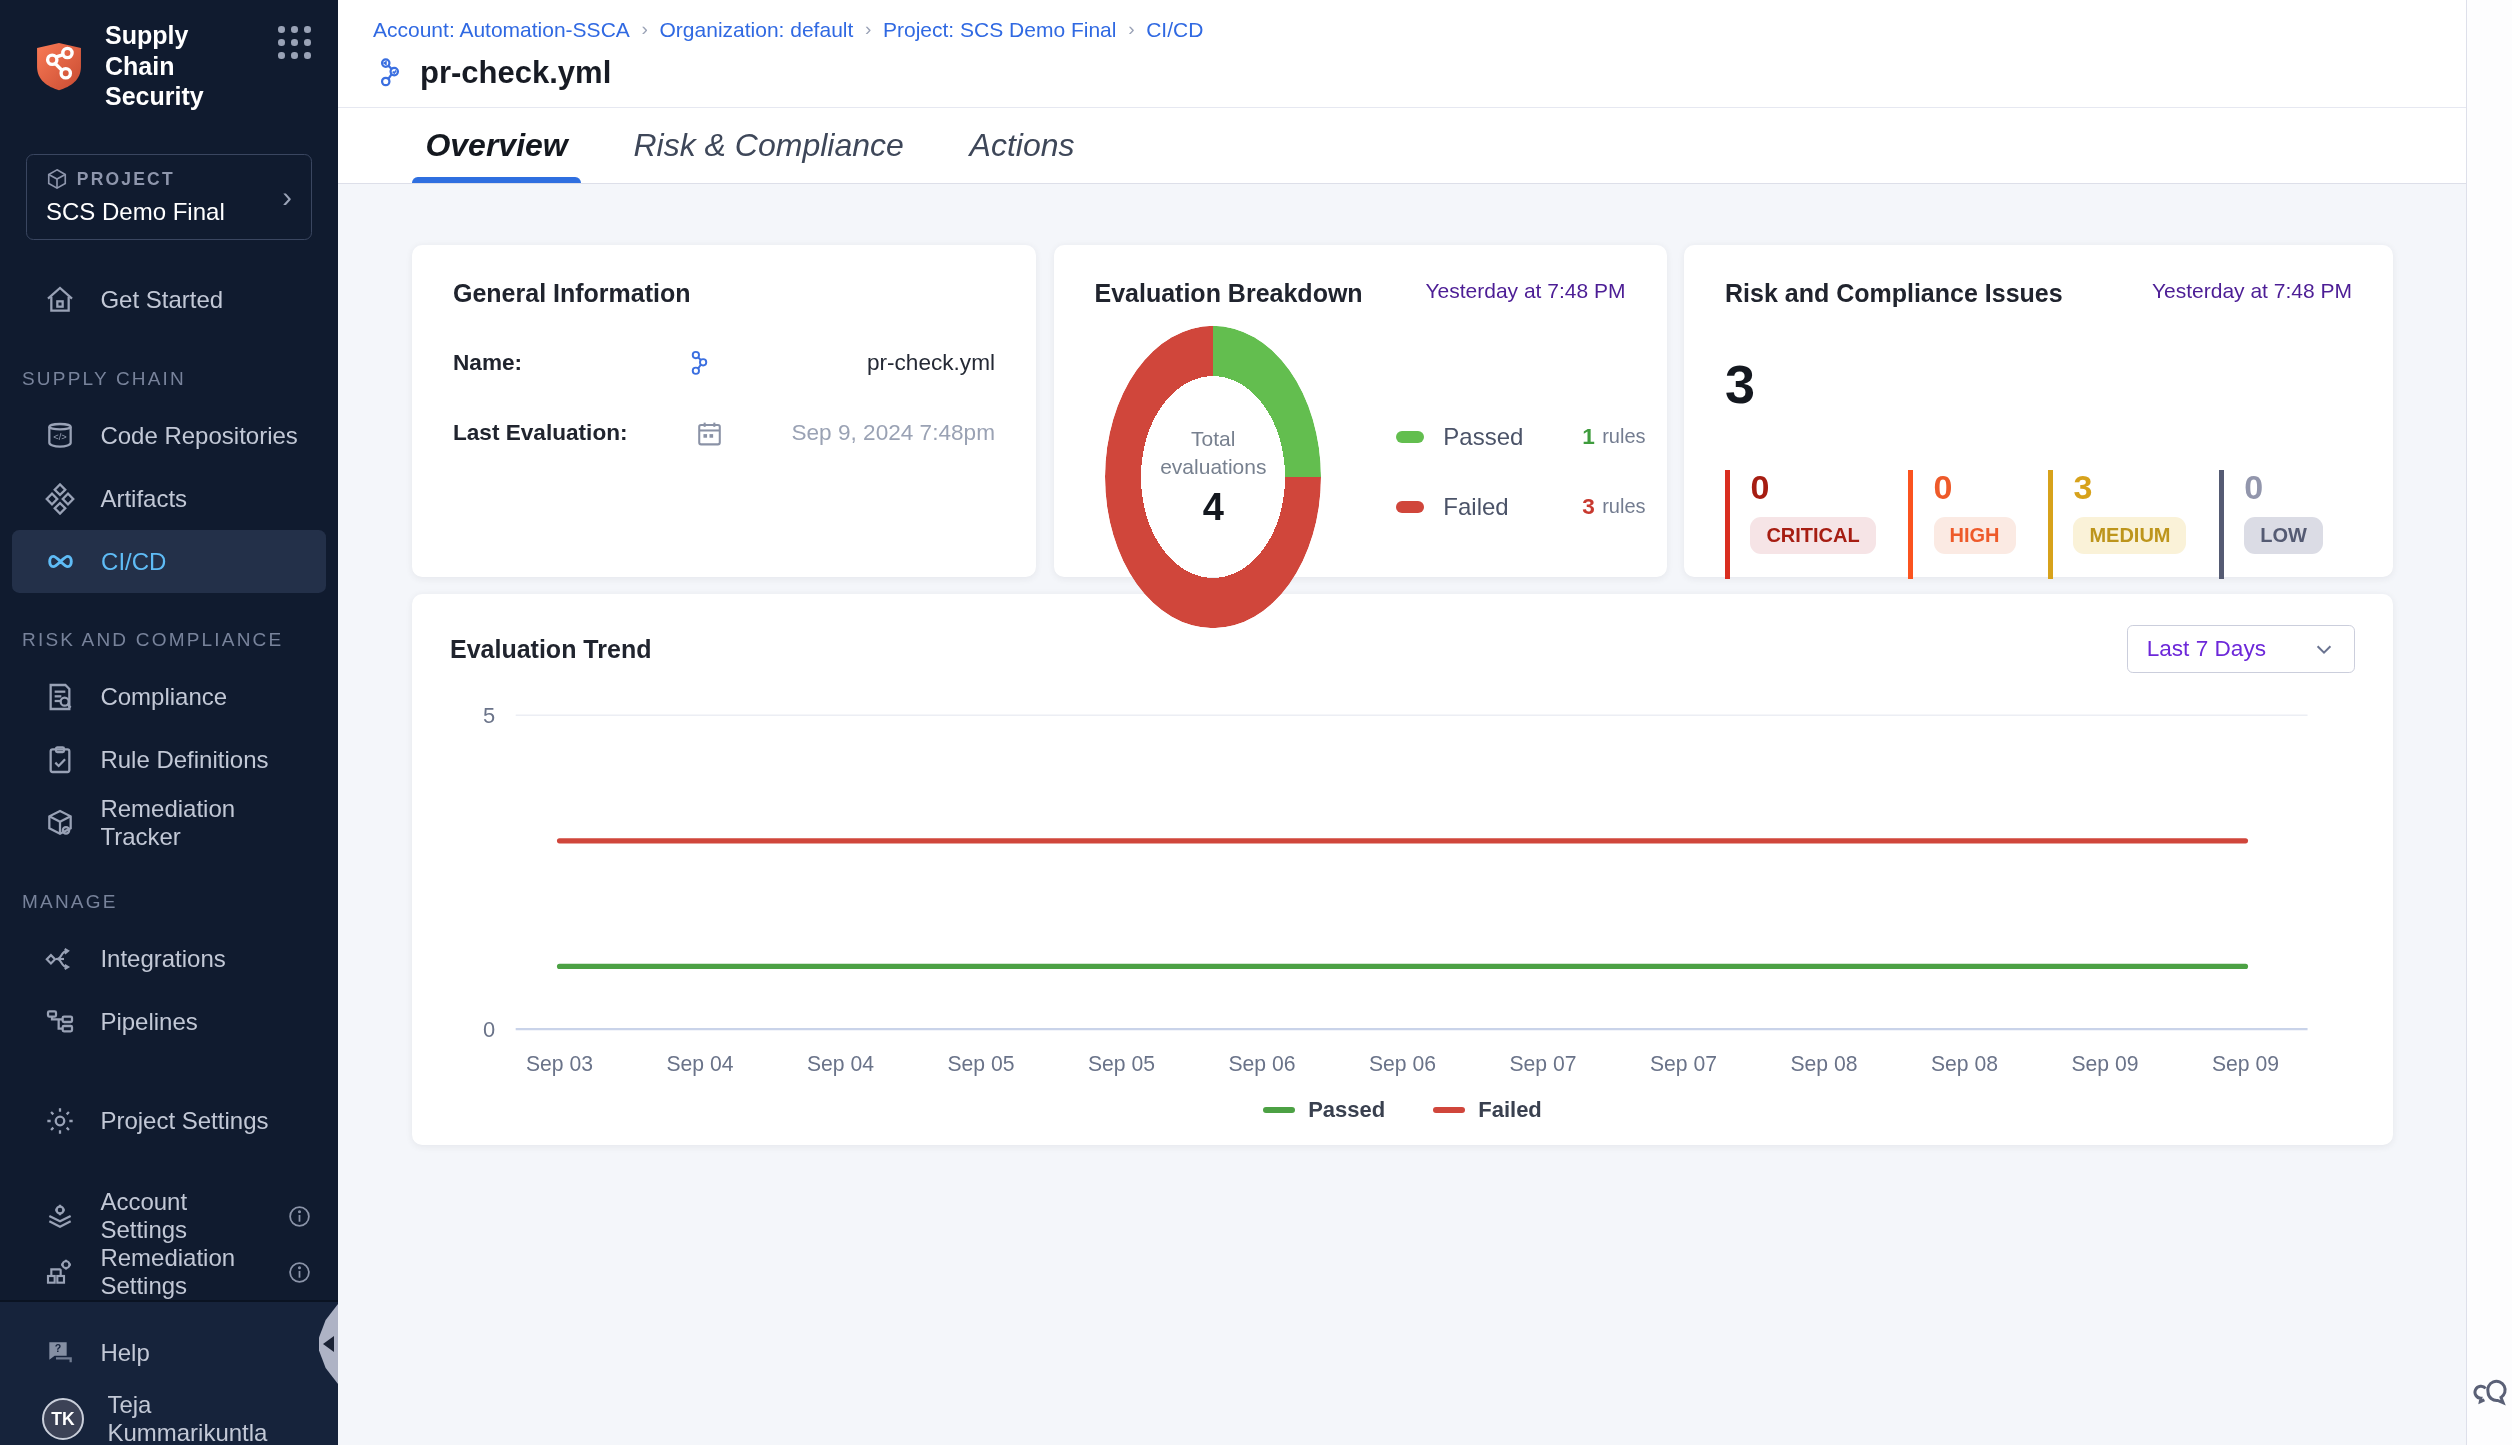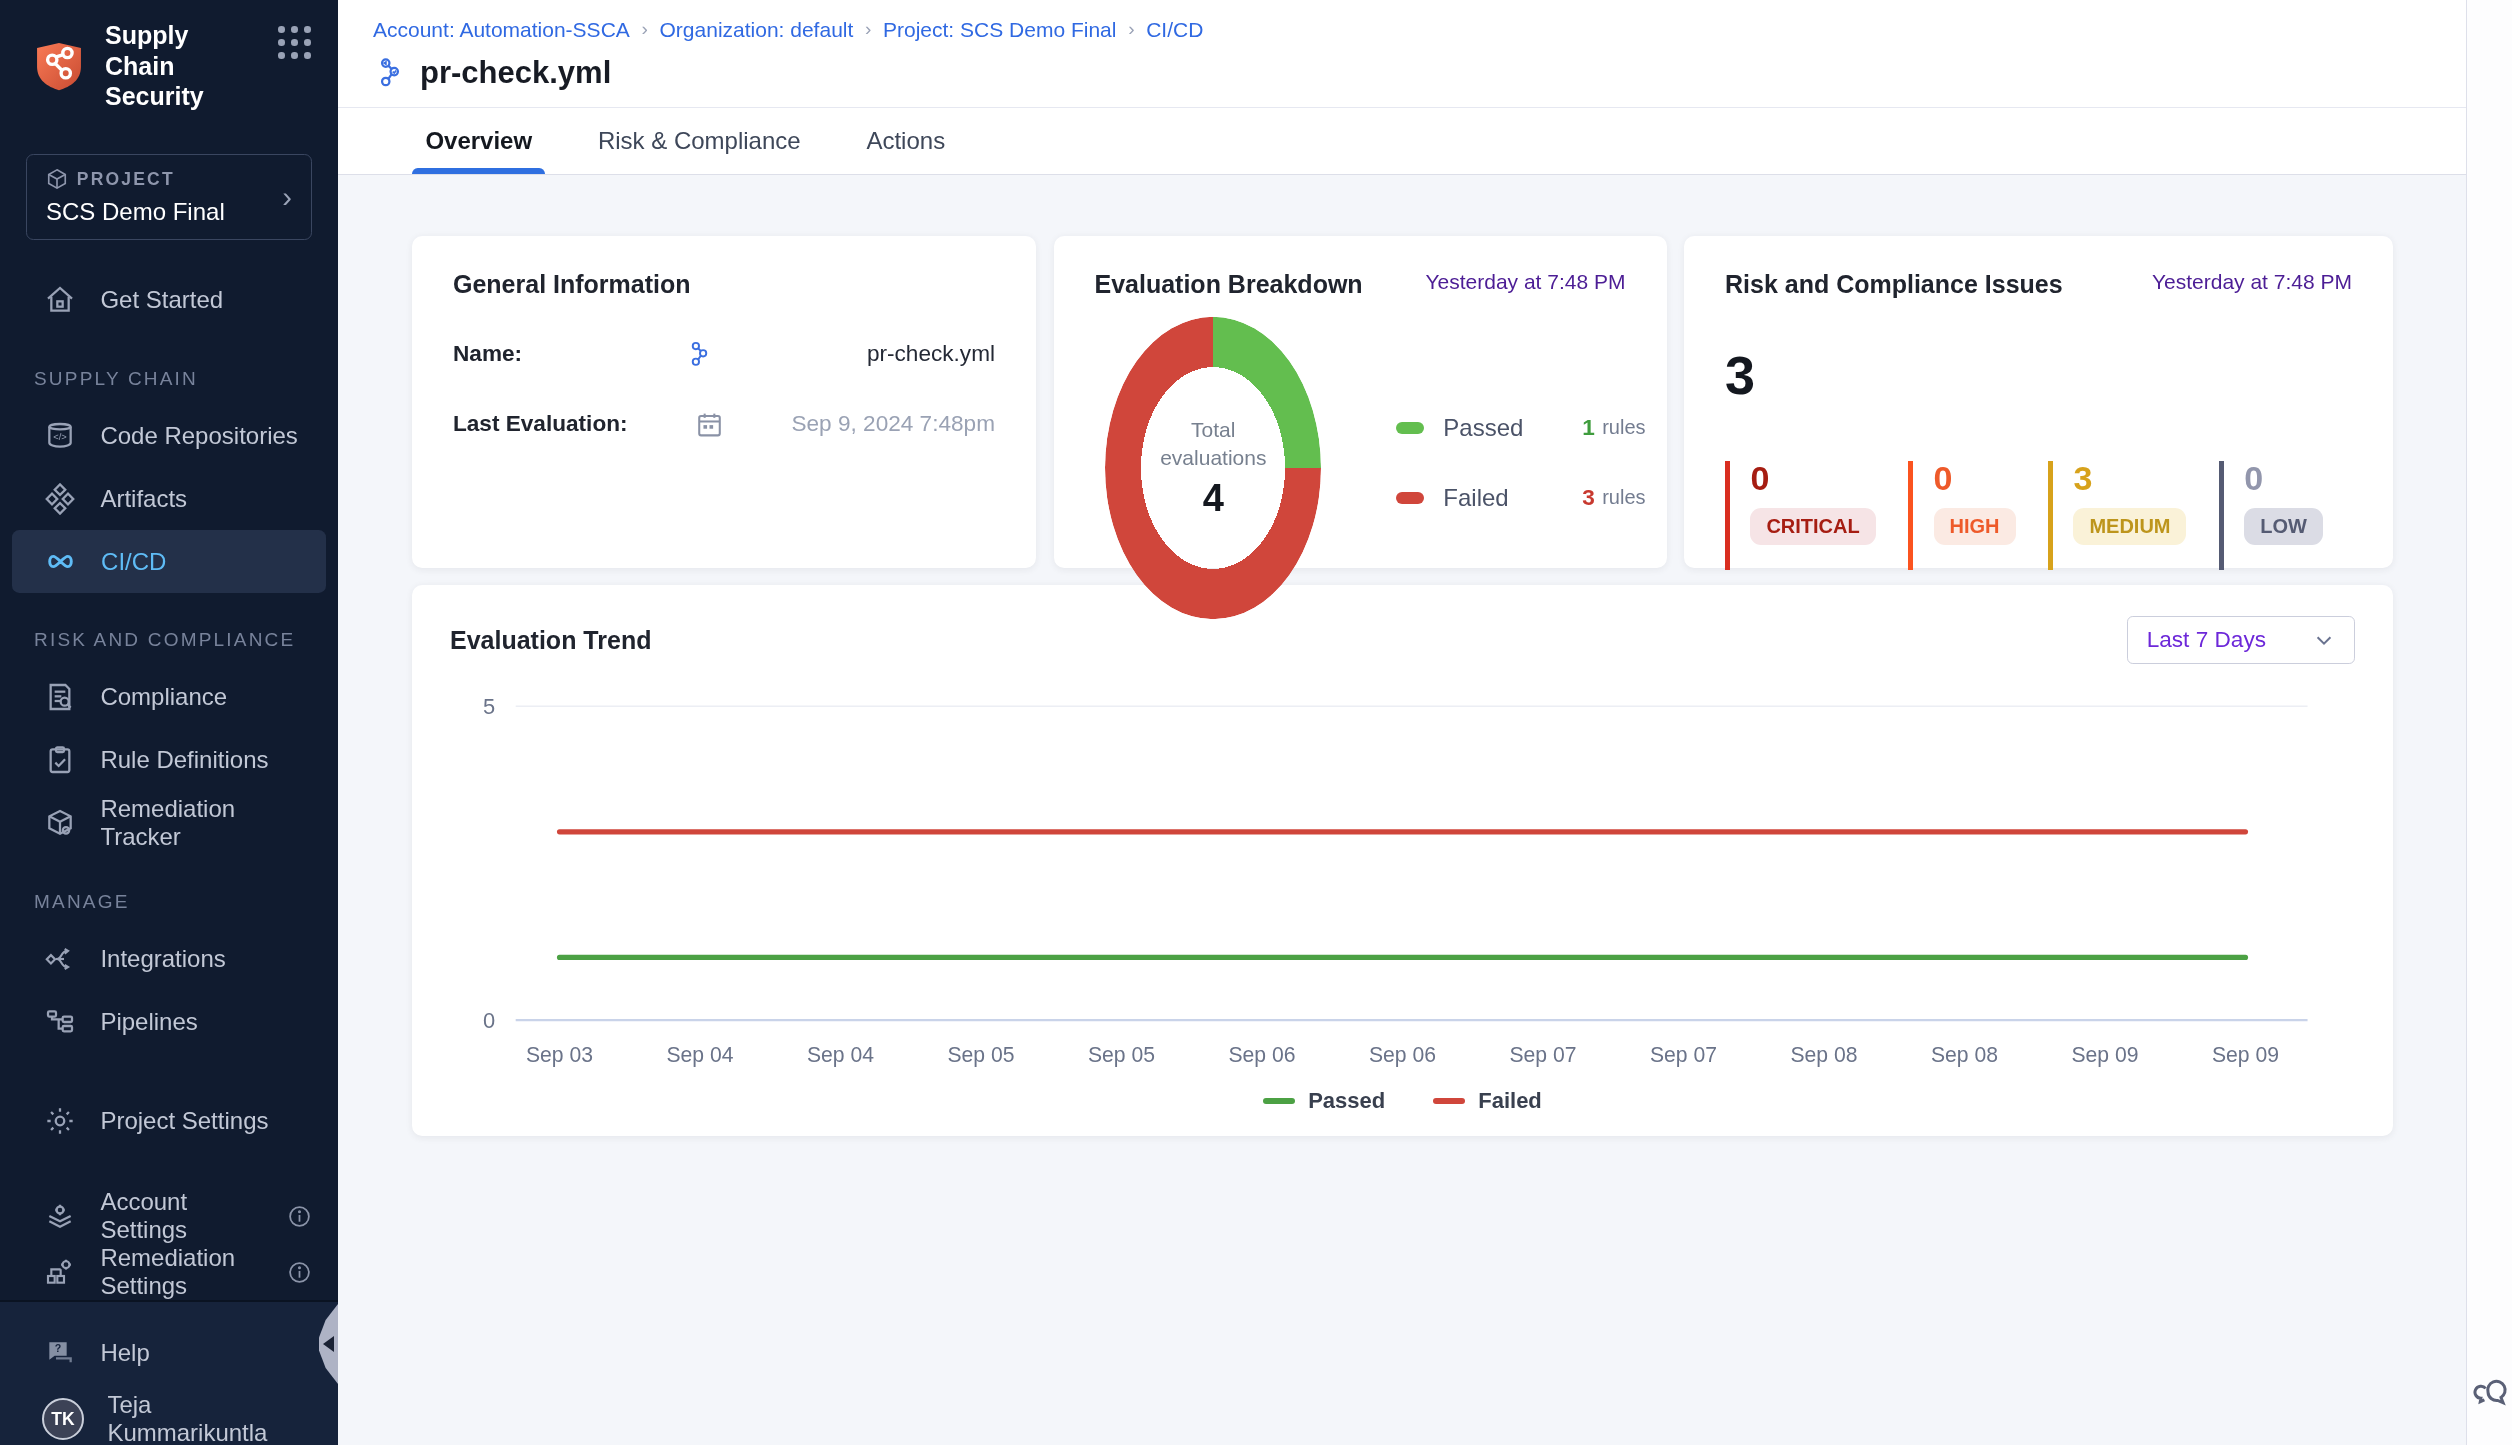--- a/index.html
+++ b/index.html
@@ -20,21 +20,21 @@
   .project-label-row { display:flex; align-items:center; gap:8.8px; color:#8E96AC; }
   .project-label { font-size:17.5px; letter-spacing:2.2px; font-weight:bold; }
   .project-name { font-size:24px; color:#FFFFFF; margin-top:7.3px; }
   .chev-right { color:#9AA3B7; font-size:29px; line-height:1; }
 
   .nav { margin-top:29px; display:flex; flex-direction:column; }
   .nav-item { height:63px; display:flex; align-items:center; gap:23.4px; padding:0 26px 0 42px; font-size:24px; color:#C2C8D6; cursor:pointer; }
   .nav-item .nicon { width:35px; height:35px; color:#99A2B6; flex:0 0 auto; display:flex; align-items:center; justify-content:center; }
   .nav-item.active { background:#233049; margin:0 11.7px; padding-left:31px; border-radius:7.3px; color:#5FBCF6; }
   .nav-item.active .nicon { color:#5FBCF6; }
-  .section-label { font-size:19px; letter-spacing:2.2px; color:#78839B; padding:0 34px; margin:36px 0 14.6px; }
+  .section-label { font-size:19px; letter-spacing:2.2px; color:#78839B; padding:0 22px; margin:36px 0 14.6px; }
   .side-divider { height:1.5px; background:#273349; margin:25px 26px; }
   .info-icon { margin-left:auto; color:#8A93A8; }
 
   .side-bottom { margin-top:auto; background:#16233B; border-top:2.2px solid #0A1322; padding:19px 0 16px; }
   .avatar { width:42px; height:42px; border-radius:50%; background:#3C4256; border:2.2px solid #C9CEDA; color:#fff; font-size:17.5px; font-weight:bold; display:flex; align-items:center; justify-content:center; flex:0 0 auto; }
   .collapse-handle { position:absolute; right:0; top:1304px; width:19px; height:80px; background:#AEB3C5; clip-path:polygon(100% 0,100% 100%,35% 80%,0 58%,0 42%,35% 20%); cursor:pointer; z-index:5; }
   .collapse-handle::after { content:""; position:absolute; top:32px; left:4.4px; border-right:11.7px solid #1A2234; border-top:8px solid transparent; border-bottom:8px solid transparent; }
 
   
   .main { flex:1; position:relative; background:#fff; display:flex; flex-direction:column; }
@@ -44,21 +44,21 @@
 
   .page-header { padding:17.5px 0 0 35px; border-bottom:1.5px solid #E6E8F1; }
   .breadcrumb { display:flex; align-items:flex-start; gap:11.7px; font-size:21px; }
   .crumb { color:#3069E2; cursor:pointer; }
   .crumb-sep { color:#9AA2B6; font-size:19px; }
   .title-row { display:flex; align-items:center; gap:13px; margin:13px 0 16px; }
   .title-icon { width:34px; height:34px; color:#3B6FE0; }
   .page-title { font-size:31px; font-weight:800; color:#171B24; }
 
   .tabbar { display:flex; gap:57px; padding:0 0 0 83px; border-bottom:1.5px solid #DDDFE9; background:#fff; }
-  .tab { font-size:24px; color:#3E4759; padding:19px 4.4px; cursor:pointer; position:relative; }
+  .tab { font-size:32px; color:#3E4759; padding:19px 4.4px; cursor:pointer; position:relative;font-style:italic; }
   .tab.active { font-weight:bold; color:#14181F; }
   .tab.active::after { content:""; position:absolute; left:-8.8px; right:-8.8px; bottom:0; height:5.8px; border-radius:5.8px 5.8px 0 0; background:#2F6FE0; }
 
   .content { flex:1; background:#F4F6FA; padding:61px 73px 0 74px; overflow:hidden; }
   .card { background:#fff; border-radius:10.2px; box-shadow:0 1.5px 7.3px rgba(40,41,61,.07); }
   .row1 { display:flex; gap:17.5px; }
   .row1 .card { height:332px; padding:34px 41px; }
   .card-head { display:flex; align-items:flex-start; justify-content:space-between; }
   .card-title { font-size:25px; font-weight:bold; color:#20242E; }
   .timestamp { font-size:21px; color:#4c1d95; }

